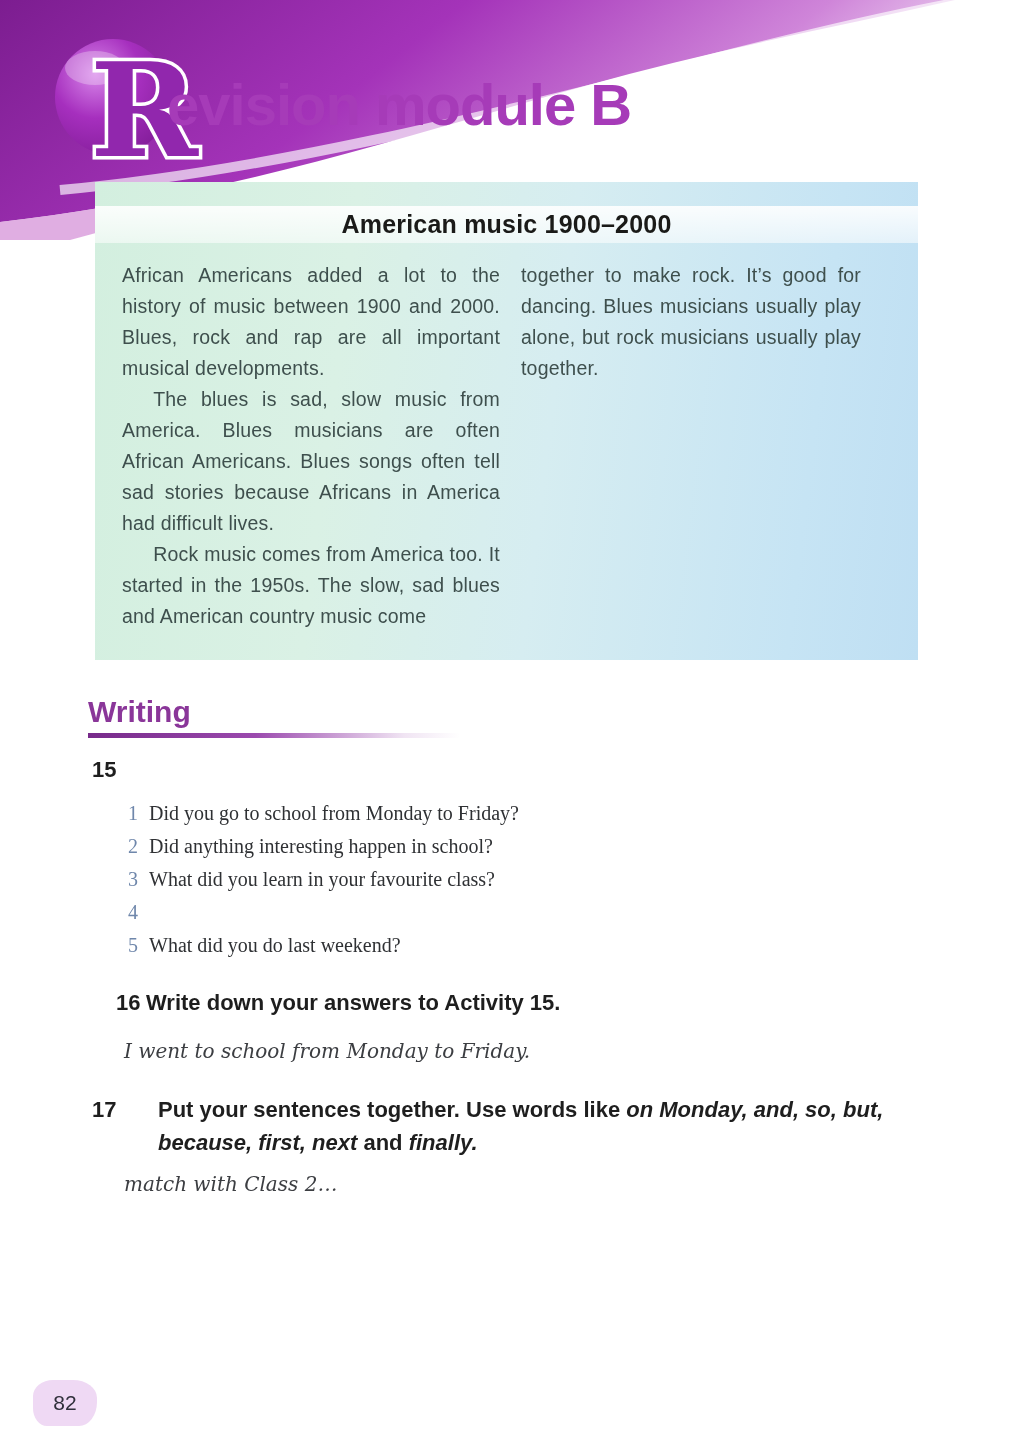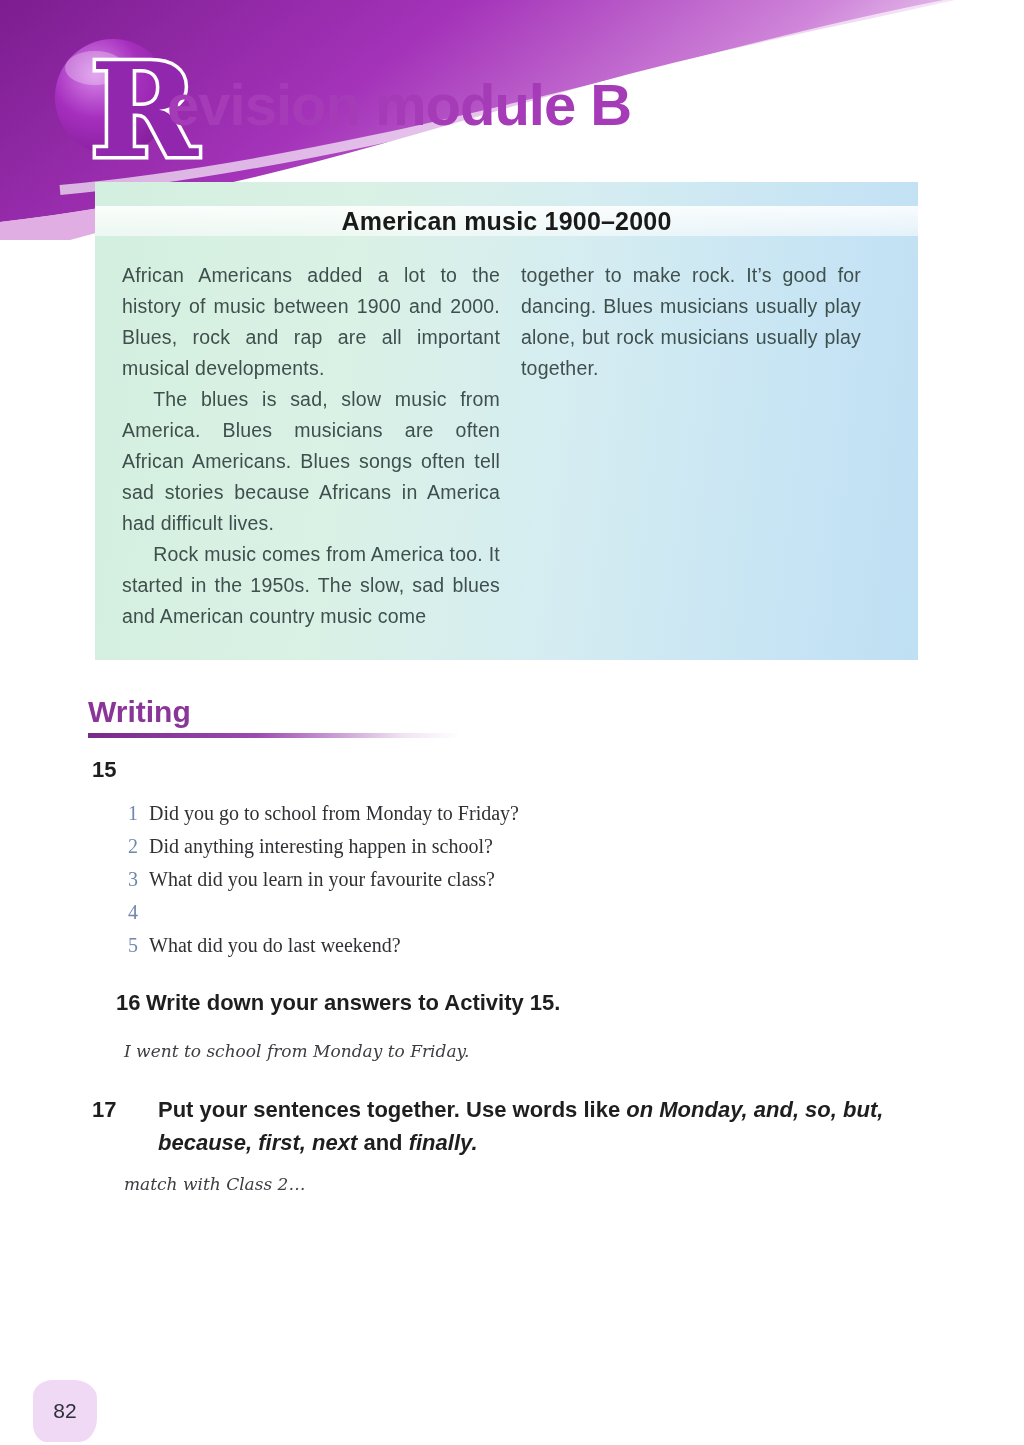--- a/index.html
+++ b/index.html
@@ -15,21 +15,21 @@
     position:absolute;left:167px;top:76px;
     font-size:58px;font-weight:bold;color:#a63bb8;
     letter-spacing:-1px;line-height:1;white-space:nowrap;
   }
   
   .passage{
     position:absolute;left:95px;top:182px;width:823px;height:478px;
     background:linear-gradient(97deg,#d3efdf 0%,#daf1e5 30%,#d6edf1 55%,#c6e4f4 85%,#bfdff3 100%);
   }
   .passage-title-band{
-    position:absolute;left:0;top:24px;width:100%;height:30px;
+    position:absolute;left:0;top:24px;width:100%;height:37px;
     background:linear-gradient(rgba(255,255,255,0.9),rgba(255,255,255,0.55));
     display:flex;align-items:center;justify-content:center;
   }
   .passage-title{
     margin:0;font-size:25px;font-weight:bold;color:#1a1a18;letter-spacing:0.2px;
   }
   .passage-columns{
     position:absolute;top:78px;left:27px;width:768px;
     display:flex;gap:21px;
   }
@@ -58,27 +58,27 @@
   .bi{font-style:italic;}
   .questions{
     position:absolute;left:124px;top:797px;margin:0;padding:0;list-style:none;
     font-family:"Liberation Serif",serif;font-size:20px;color:#2f3134;line-height:33px;
   }
   .questions li{display:flex;gap:11px;}
   .q-num{width:14px;flex:none;text-align:right;color:#6f87ab;}
   .example{
     position:absolute;
     font-family:"DejaVu Serif","Liberation Serif",serif;font-style:italic;
-    font-size:17px;color:#3c3e42;line-height:33px;
+    font-size:20px;color:#3c3e42;line-height:33px;
   }
   .example-16{left:124px;top:1035px;width:700px;}
   .example-17{left:124px;top:1168px;width:810px;}
   
   .page-number-blob{
-    position:absolute;left:33px;top:1380px;width:64px;height:62px;
+    position:absolute;left:33px;top:1380px;width:64px;height:46px;
     background:#efd9f4;
     border-radius:20px 24px 18px 14px / 16px 18px 24px 18px;
     display:flex;align-items:center;justify-content:center;
     font-size:21px;color:#2f2f3a;
   }
 </style>
 </head>
 <body>
 
 <div class="page">

